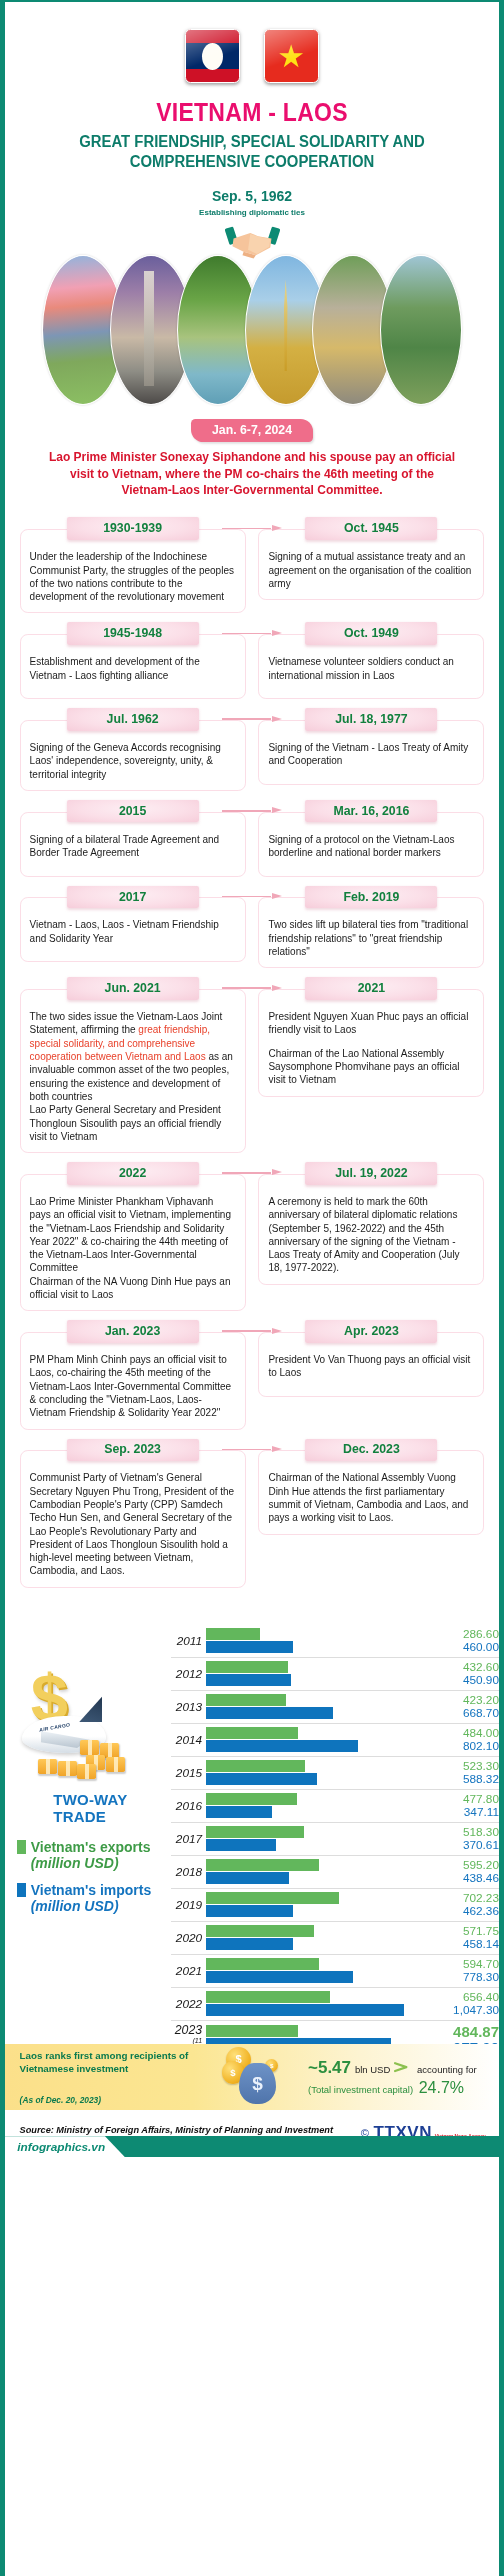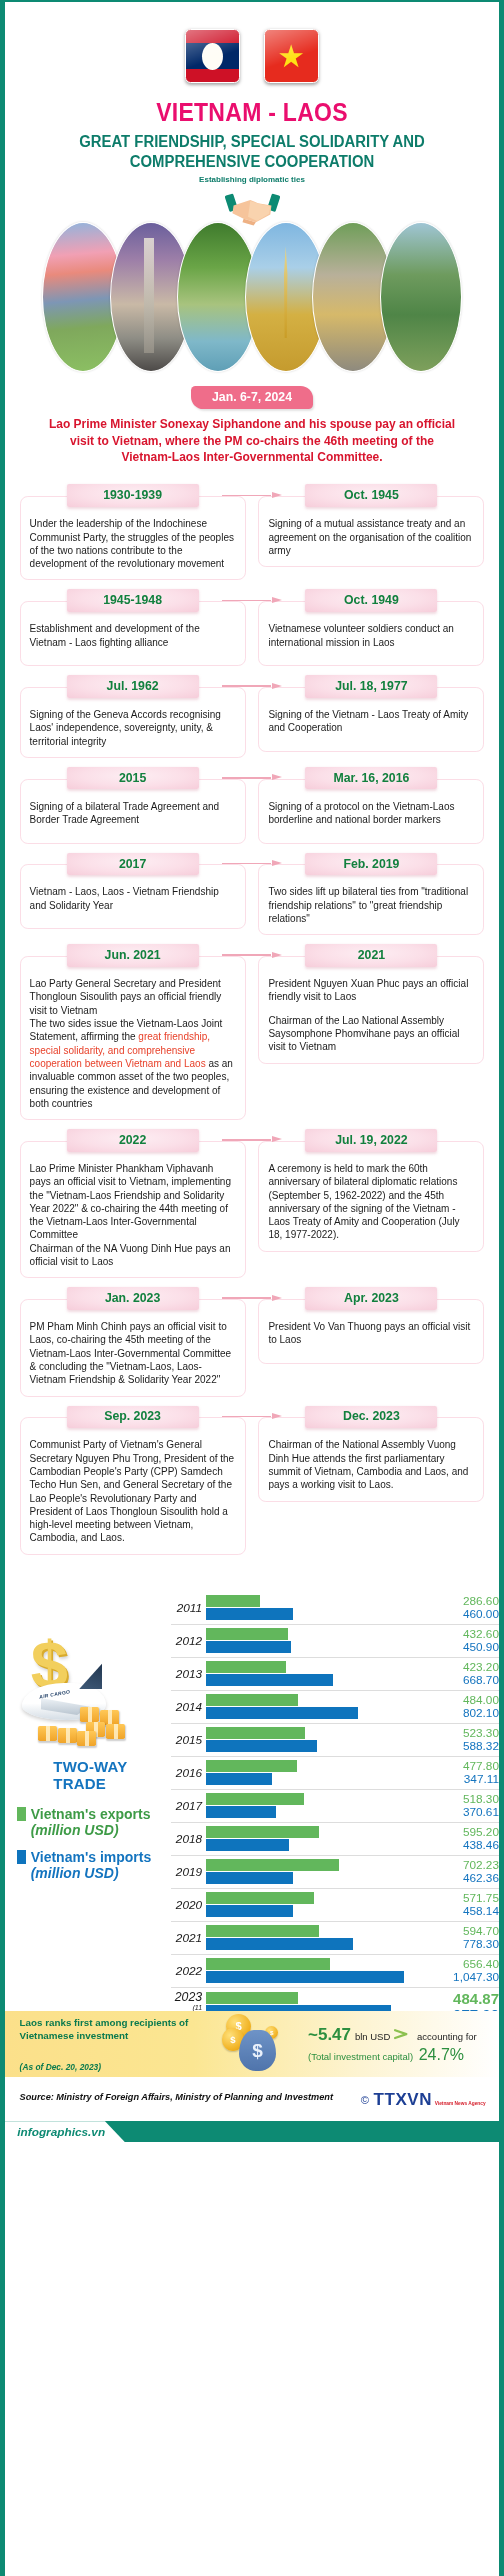--- a/index.html
+++ b/index.html
@@ -357,21 +357,21 @@
   .ir-num { font-size: 17px; font-weight: 700; color: #2c8f3f; }
   .ir-unit { font-size: 9.5px; color: #1d1d1d; }
   .ir-arrow { width: 19px; height: 12.3px; position: relative; }
   .ir-arrow svg { display:block; }
   .ir-acct { font-size: 9.5px; color: #1d1d1d; }
   .ir-row2 { display: flex; align-items: baseline; gap: 5.6px; margin-top: 1.1px; }
   .ir-cap { font-size: 9.5px; color: #2c8f3f; }
   .ir-pct { font-size: 16px; font-weight: 400; color: #2c8f3f; }
 
   
-  .footer { position: relative; height: 65px; background: #ffffff; }
+  .footer { position: relative; height: 47px; background: #ffffff; }
   .source {
     padding: 14.6px 0 0 14.6px;
     font-size: 9.2px;
     font-style: italic;
     font-weight: 700;
     color: #111111;
   }
   .ttxvn {
     position: absolute; right: 13.4px; top: 12.3px;
     display: flex; align-items: center; gap: 4.5px;
@@ -412,20 +412,21 @@
       <span class="star">★</span>
       <div class="gloss"></div>
     </div>
   </div>
 
   <div class="title-main">VIETNAM - LAOS</div>
   <div class="title-sub">
     <div>GREAT FRIENDSHIP, SPECIAL SOLIDARITY AND</div>
     <div>COMPREHENSIVE COOPERATION</div>
   </div>
+  <div class="date-headline">Sep. 5, 1962</div>
   <div class="date-caption">Establishing diplomatic ties</div>
 
   <div class="handshake">
     <svg width="67" height="39" viewBox="0 0 120 70">
       <rect x="14" y="6" width="16" height="30" rx="3" fill="#0d8a73" transform="rotate(-18 22 21)"></rect>
       <rect x="90" y="6" width="16" height="30" rx="3" fill="#0d8a73" transform="rotate(18 98 21)"></rect>
       <path d="M26 26 L56 16 L70 22 L94 26 L92 42 L66 56 L44 50 L24 40 Z" fill="#f6c49b"></path>
       <path d="M56 18 L72 23 L92 27 L90 41 L68 54 L52 46 Z" fill="#f9d3ae"></path>
       <path d="M44 50 L66 56 L62 62 L42 56 Z" fill="#eeb184"></path>
     </svg>
@@ -547,22 +548,22 @@
         <div class="tl-card">
           <p>Two sides lift up bilateral ties from "traditional friendship relations" to "great friendship relations"</p>
         </div>
       </div>
     </div>
 
     <div class="tl-row">
       <div class="tl-col">
         <div class="tl-badge">Jun. 2021</div>
         <div class="tl-card">
+          <p><span>The two sides issue the Vietnam-Laos Joint Statement, affirming the </span><span class="hl">great friendship, special solidarity, and comprehensive cooperation between Vietnam and Laos</span><span> as an invaluable common asset of the two peoples, ensuring the existence and development of both countries</span></p>
           <p>Lao Party General Secretary and President Thongloun Sisoulith pays an official friendly visit to Vietnam</p>
-          <p><span>The two sides issue the Vietnam-Laos Joint Statement, affirming the </span><span class="hl">great friendship, special solidarity, and comprehensive cooperation between Vietnam and Laos</span><span> as an invaluable common asset of the two peoples, ensuring the existence and development of both countries</span></p>
         </div>
       </div>
       <div class="tl-arrow">
           <span class="shaft"></span>
           <span class="head"></span>
         </div>
       <div class="tl-col">
         <div class="tl-badge">2021</div>
         <div class="tl-card">
           <p>President Nguyen Xuan Phuc pays an official friendly visit to Laos</p>

